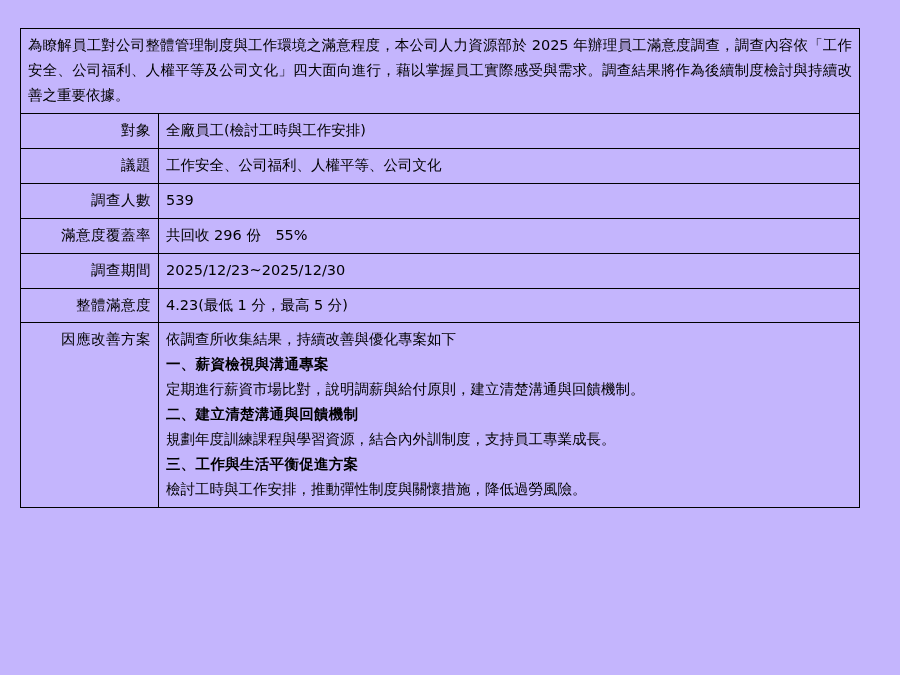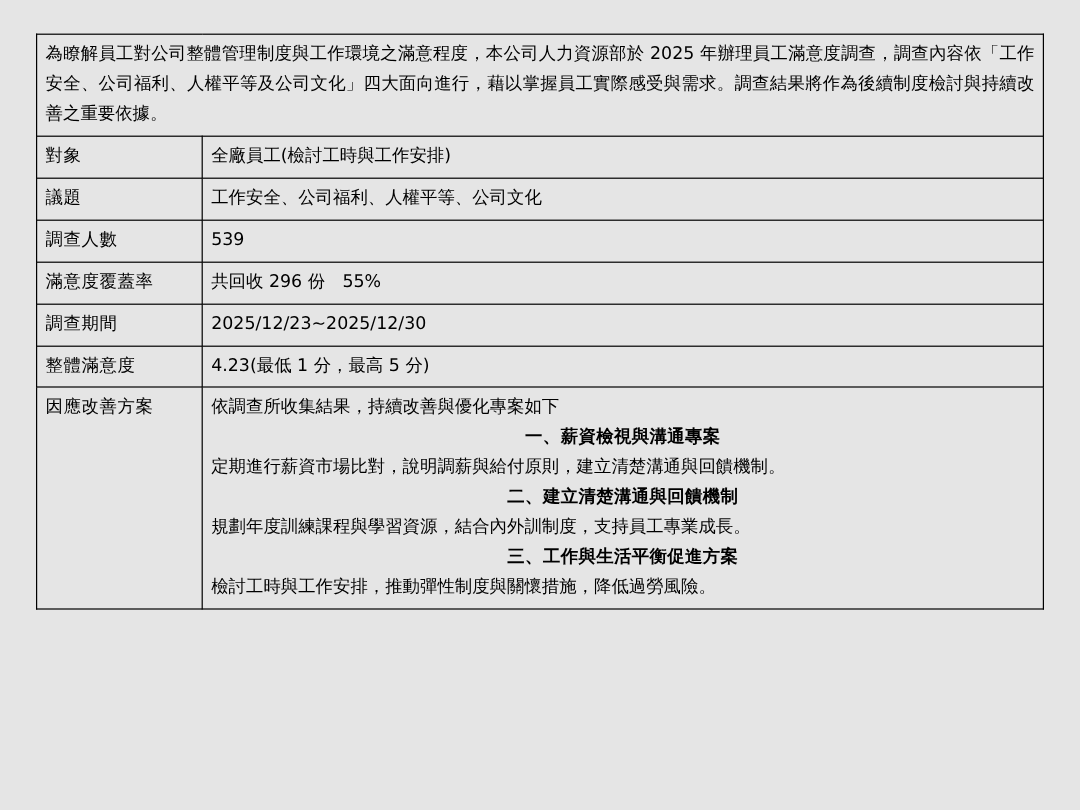--- a/index.html
+++ b/index.html
@@ -10,22 +10,22 @@
   body {
     width: 900px;
     height: 675px;
     font-family: "DejaVu Sans", "Liberation Sans", sans-serif;
     color: #000000;
   }
   .page {
     width: 900px;
     height: 675px;
     box-sizing: border-box;
-    padding: 28px 30px 0 30px;
-    background: #e5e5e5;
+    padding: 28px 30px 0 20px;
+    background: #c4b5fd;
   }
   table.doc {
     width: 840px;
     border-collapse: collapse;
     table-layout: fixed;
   }
   table.doc td {
     border: 1px solid #000000;
     vertical-align: top;
     font-size: 14.5px;
@@ -33,35 +33,34 @@
     padding: 4px 7px 5px 7px;
   }
   td.intro {
     text-align: justify;
     text-justify: inter-ideograph;
     padding: 6px 8px 7px 8px;
     line-height: 1.78;
   }
   td.label {
     width: 138px;
-    text-align: left;
+    text-align: right;
     vertical-align: middle;
     white-space: nowrap;
     letter-spacing: 0.5px;
   }
   td.value {
     padding-left: 10px;
   }
   td.value-mid {
     vertical-align: middle;
   }
   .bold {
     font-weight: bold;
     letter-spacing: 0.3px;
-    text-align: center;
   }
   .plan-line {
     display: block;
   }
 </style>
 </head>
 <body>
 
 <div class="page">
   <table class="doc">

